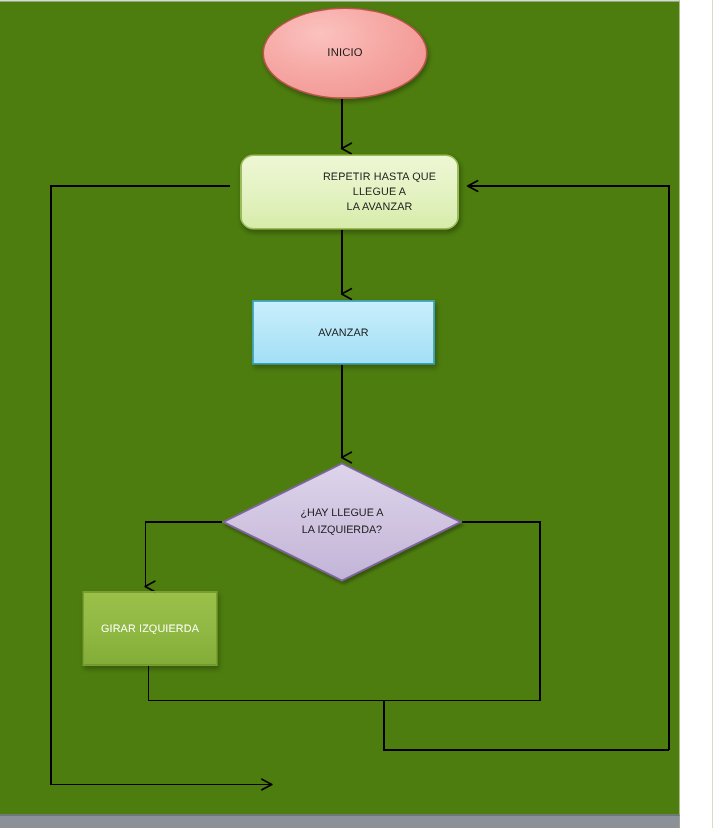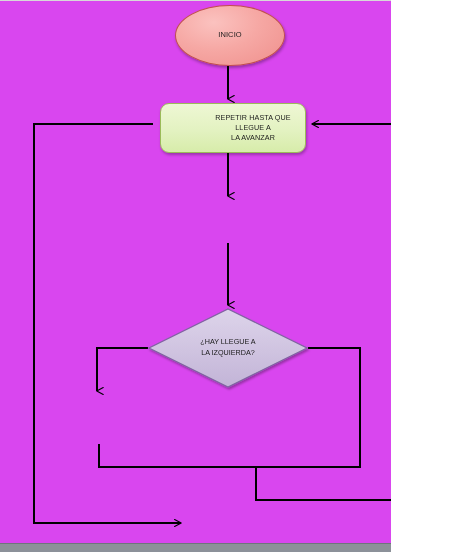--- a/index.html
+++ b/index.html
@@ -6,23 +6,23 @@
   html, body {
     margin: 0;
     padding: 0;
     background: #ffffff;
   }
   body {
     font-family: "Liberation Sans", sans-serif;
   }
   #canvas {
     position: relative;
-    width: 391px;
+    width: 453px;
     height: 552px;
-    background: #d946ef;
+    background: #4d7c0f;
     overflow: hidden;
   }
   
   .page-edge-right {
     position: absolute;
     top: 0;
     left: 470px;
     width: 1px;
     height: 543px;
     background: #c8c8c8;
@@ -178,20 +178,23 @@
     <span class="label">INICIO</span>
   </div>
 
   <div class="shape proc-round" style="left:160px; top:103px; width:146px; height:50px;">
     <span class="label">
       <span>REPETIR HASTA QUE LLEGUE A</span><br>
       <span>LA AVANZAR</span>
     </span>
   </div>
 
+  <div class="shape proc-blue" style="left:168px; top:200px; width:122px; height:43px;">
+    <span class="label">AVANZAR</span>
+  </div>
 
   <div class="decision-wrap" style="left:148px; top:308px; width:160px; height:80px;">
     <svg width="160" height="80" viewBox="0 0 160 80" xmlns="http://www.w3.org/2000/svg">
       <defs>
         <linearGradient id="dgrad" x1="0" y1="0" x2="0" y2="1">
           <stop offset="0%" stop-color="#ddd4ea"></stop>
           <stop offset="55%" stop-color="#cfc3e0"></stop>
           <stop offset="100%" stop-color="#c2b4d7"></stop>
         </linearGradient>
         <filter id="dshadow" x="-20%" y="-20%" width="150%" height="150%">
@@ -201,17 +204,20 @@
       <polygon points="80,1 159,40 80,79 1,40" fill="url(#dgrad)" stroke="#8064a2" stroke-width="1.3" filter="url(#dshadow)"></polygon>
     </svg>
     <div class="decision-text">
       <span>
         <span>¿HAY LLEGUE A</span><br>
         <span>LA IZQUIERDA?</span>
       </span>
     </div>
   </div>
 
+  <div class="shape proc-green" style="left:55px; top:394px; width:90px; height:50px;">
+    <span class="label">GIRAR IZQUIERDA</span>
+  </div>
 
 
   <div class="bottom-bar"></div>
 
 </div>
 
 </body></html>

